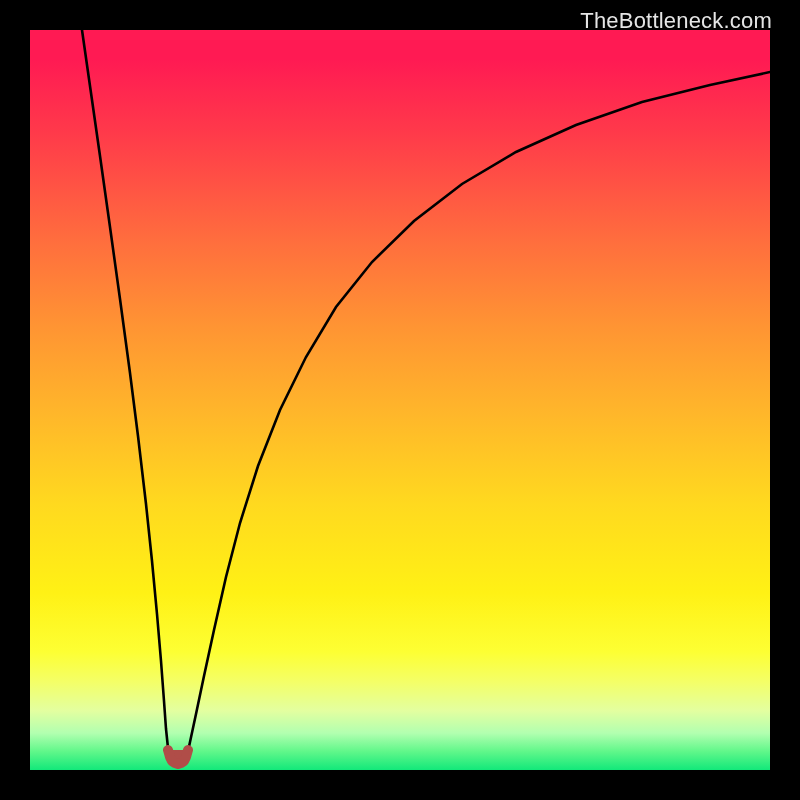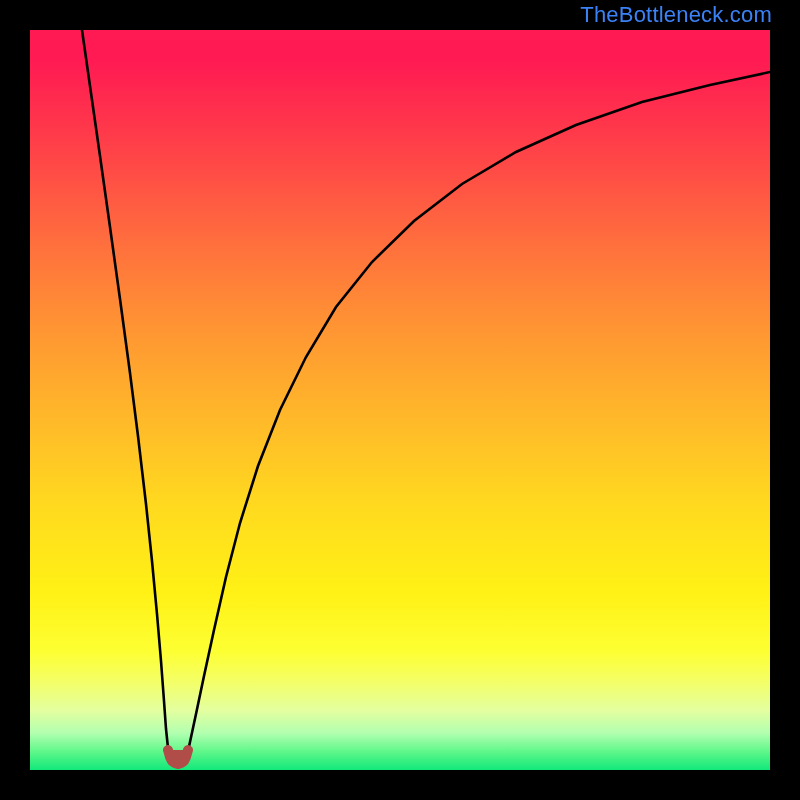--- a/index.html
+++ b/index.html
@@ -45,23 +45,23 @@
       #60f78a 97.5%,
       #12e87a 100%
     );
   }
   .curves {
     position: absolute;
     inset: 0;
   }
   .watermark {
     position: absolute;
-    top: 2px;
+    top: 8px;
     right: 28px;
-    color: #3b82f6;
+    color: #e5e5e5;
     font-size: 22px;
     letter-spacing: 0.2px;
     font-weight: 400;
     margin-left: 24px;
   }
 </style>
 </head>
 <body>
 
 <div class="frame">

